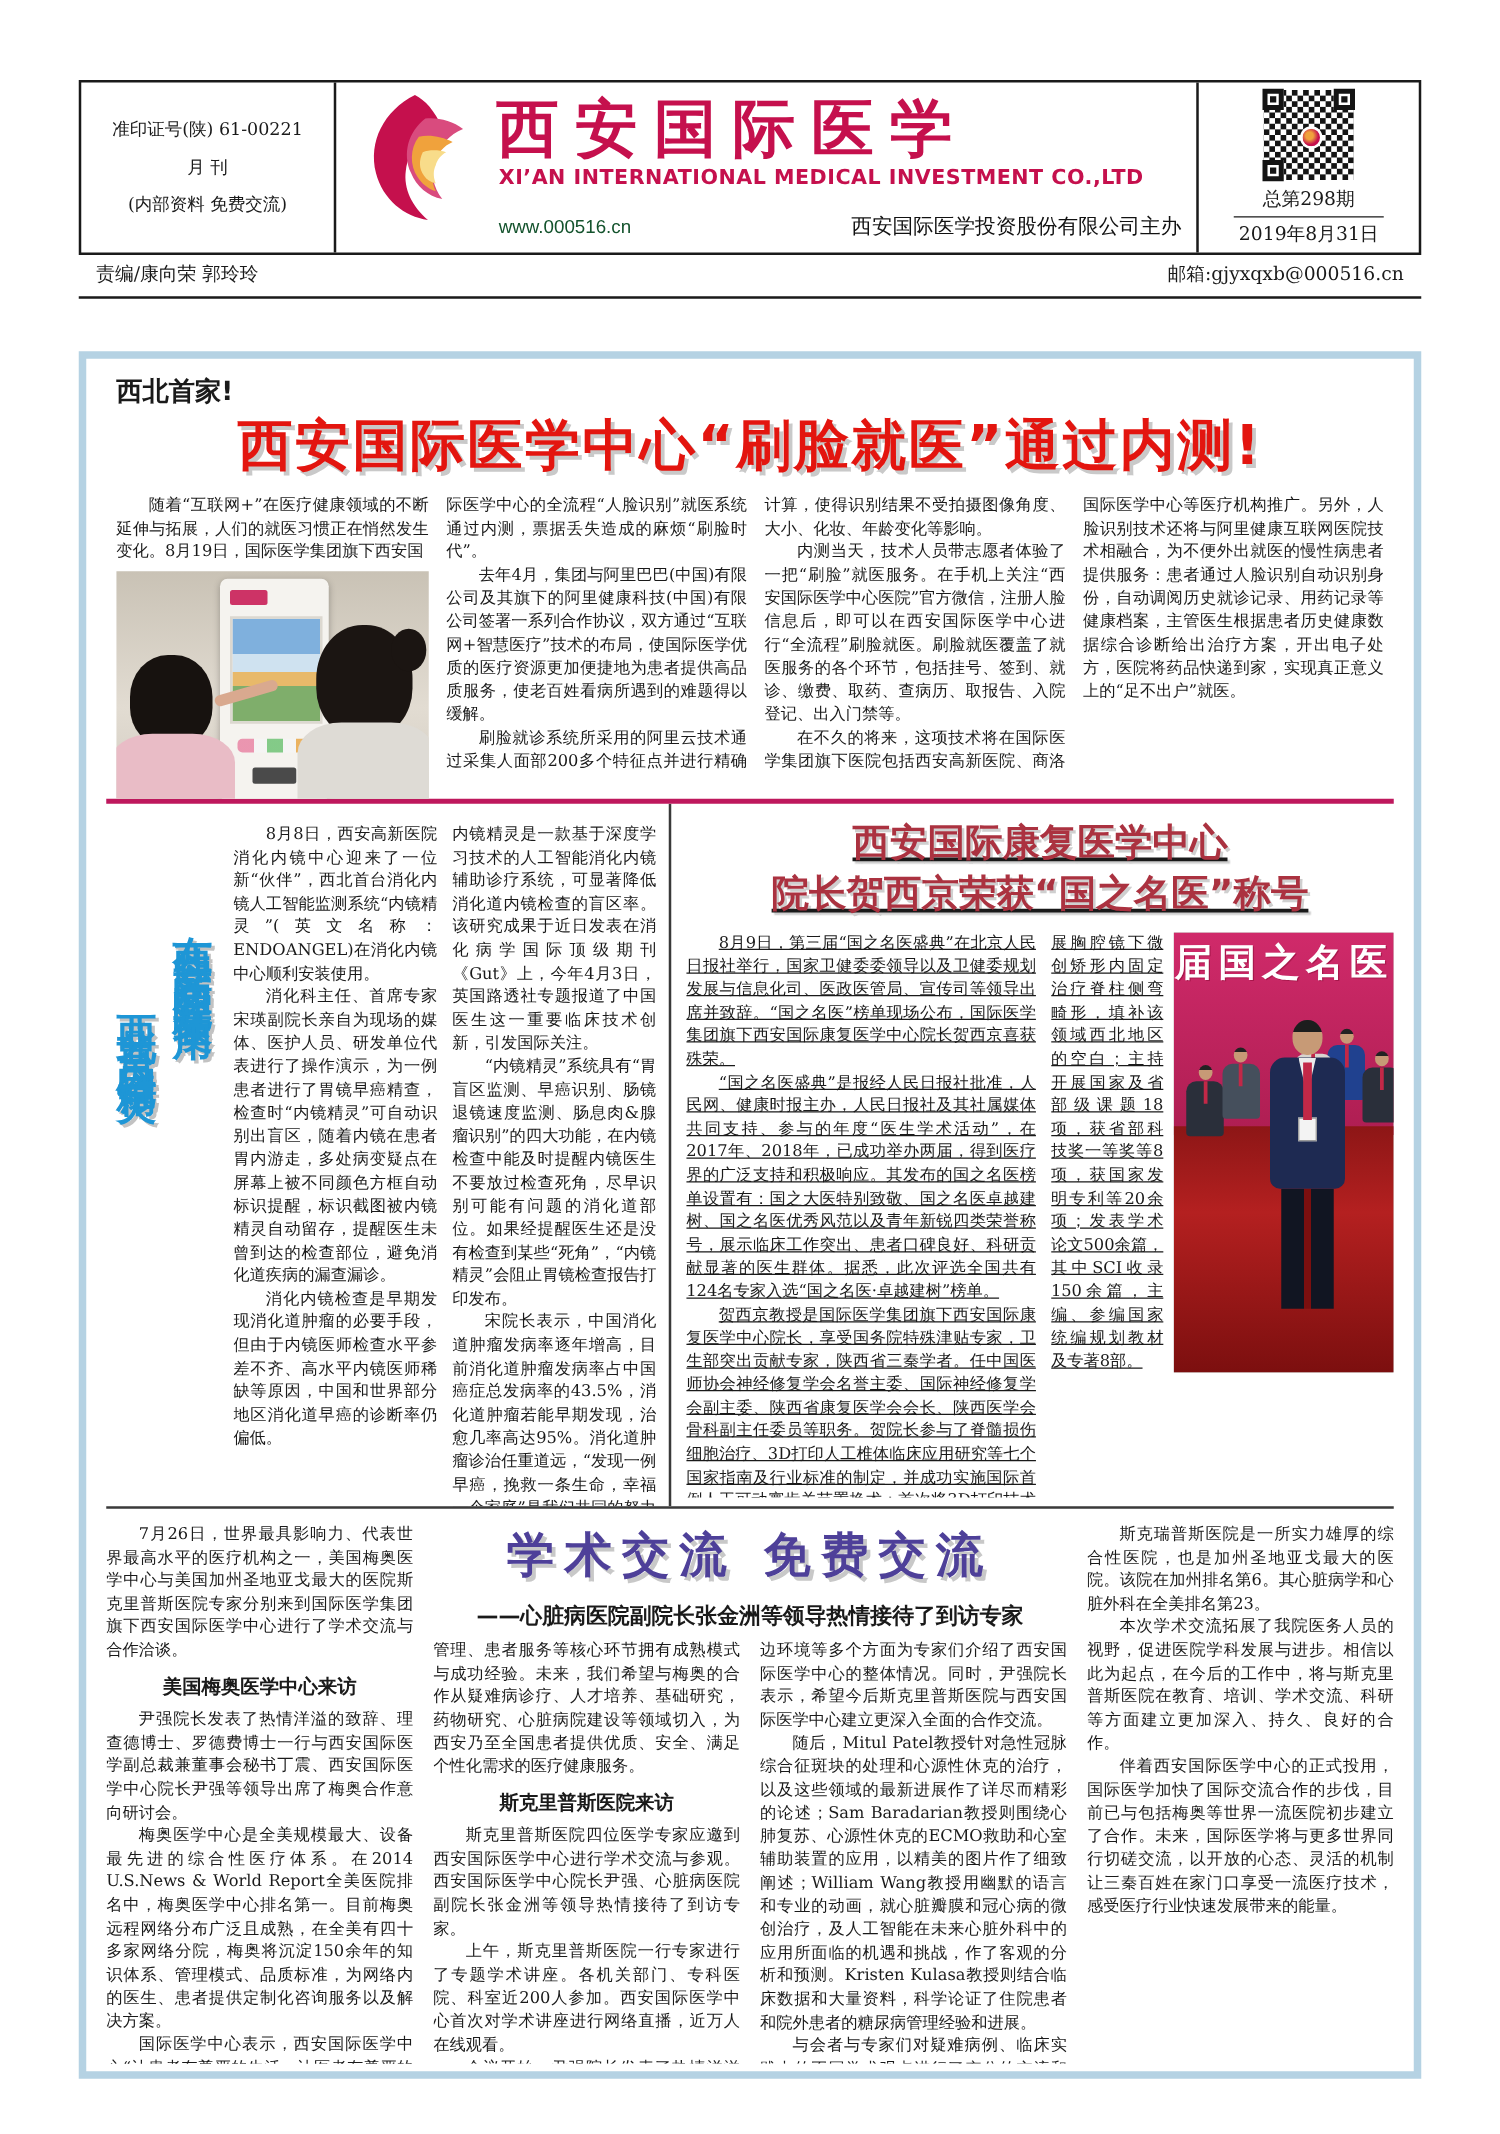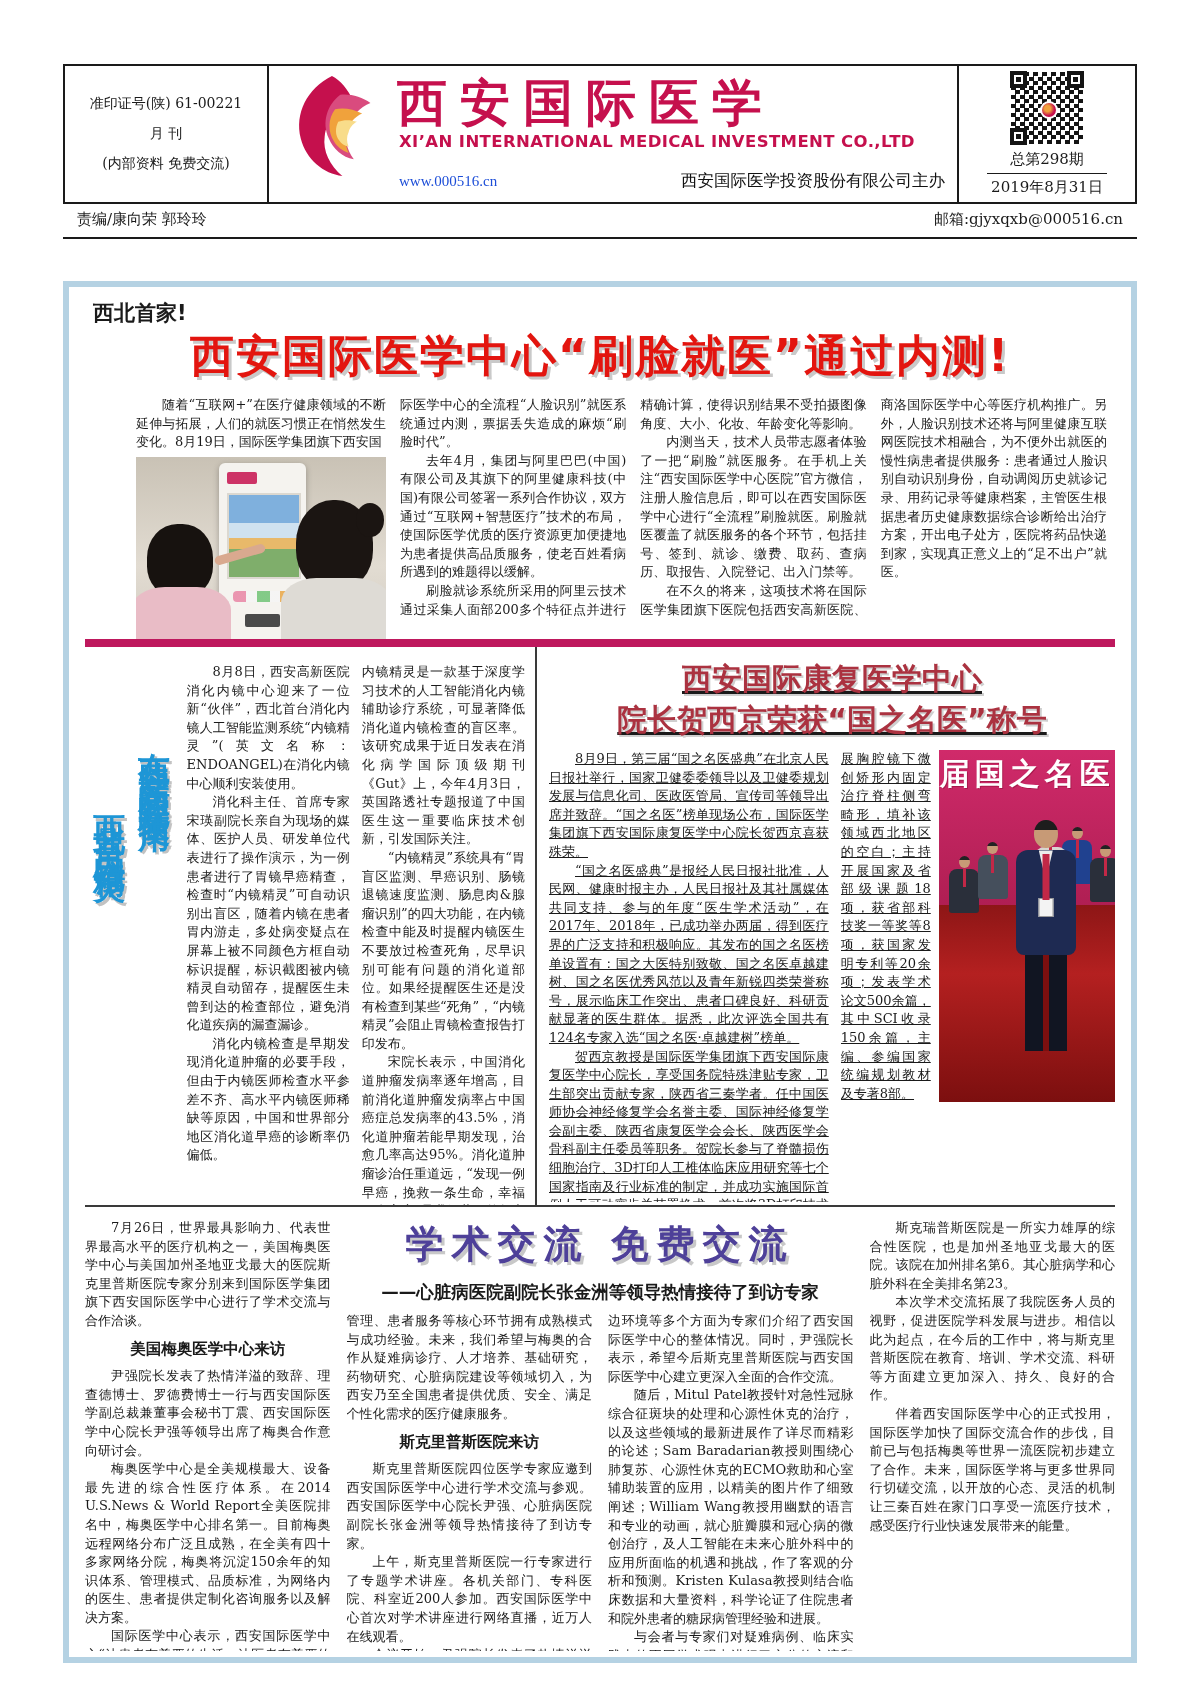--- a/index.html
+++ b/index.html
@@ -16,21 +16,21 @@
     justify-content:center;align-items:center;gap:12px;font-size:14px;}
   .m-center{flex:1;position:relative;}
   .m-logo{position:absolute;left:16px;top:8px;width:96px;height:104px;}
   .m-title{position:absolute;left:128px;top:4px;right:10px;color:#c5104d;font-weight:900;
     font-size:50px;letter-spacing:13px;white-space:nowrap;
     font-family:"DejaVu Sans","Liberation Sans",sans-serif;}
   .m-en{position:absolute;left:130px;top:66px;color:#c5104d;font-weight:bold;font-size:16.5px;
     letter-spacing:.4px;font-family:"DejaVu Sans","Liberation Sans",sans-serif;white-space:nowrap;}
   .m-botrow{position:absolute;left:130px;right:12px;bottom:10px;display:flex;
     justify-content:space-between;align-items:baseline;}
-  .m-web{color:#1d4ed8;font-size:15px;font-family:Liberation Serif, serif;}
+  .m-web{color:#14532d;font-size:15px;font-family:Liberation Sans, sans-serif;}
   .m-org{font-size:16.5px;color:#111;}
   .m-right{width:178px;border-left:2px solid #1a1a1a;display:flex;flex-direction:column;
     align-items:center;padding-top:6px;box-sizing:border-box;}
   .qr{width:72px;height:72px;position:relative;flex:none;
     background:repeating-conic-gradient(#141414 0% 25%,#ffffff 0% 50%) 0 0/9px 9px;}
   .qr .f{position:absolute;width:17px;height:17px;background:#fff;border:4px solid #141414;box-sizing:border-box;}
   .qr .f::after{content:"";position:absolute;left:2px;top:2px;width:5px;height:5px;background:#141414;}
   .qr .f1{left:-1px;top:-1px}.qr .f2{right:-1px;top:-1px}.qr .f3{left:-1px;bottom:-1px}
   .qr .dot{position:absolute;left:29px;top:29px;width:14px;height:14px;border-radius:50%;
     background:radial-gradient(circle at 40% 40%,#f0a23c 25%,#c5104d 60%);border:2px solid #fff;}
@@ -44,21 +44,21 @@
   
   .frame{margin-top:42px;border:6px solid #b5d2e3;height:1382px;box-sizing:border-box;
     padding:0 16px;overflow:hidden;}
 
   
   .art1{height:352px;box-sizing:border-box;padding:12px 8px 0;overflow:hidden;}
   .kicker{font-size:21px;font-weight:bold;font-family:"DejaVu Sans","Liberation Sans",sans-serif;}
   .art1-headline{text-align:center;font-size:44px;font-weight:900;color:#e3150f;
     text-shadow:3px 3px 0 #c9c9c9;letter-spacing:2px;margin:0 0 10px;white-space:nowrap;
     font-family:"DejaVu Sans","Liberation Sans",sans-serif;}
-  .art1-body{display:flex;gap:14px;height:268px;overflow:hidden;margin-left:43px;}
+  .art1-body{display:flex;gap:14px;height:268px;overflow:hidden;}
   .art1-col1{width:250px;flex:none;}
   .photo1{width:250px;height:198px;margin-top:5px;position:relative;overflow:hidden;
     background:linear-gradient(180deg,#c9c2b5,#e2dcd2 55%,#cfc9be);}
   .p1-kiosk{position:absolute;left:33%;top:3%;width:35%;height:90%;background:#f5f3ef;
     border-radius:6px;box-shadow:0 2px 6px rgba(0,0,0,.28);}
   .p1-kioskbrand{position:absolute;left:10%;top:5%;width:34%;height:7%;background:#c5104d;
     border-radius:2px;opacity:.85;}
   .p1-screen{position:absolute;left:10%;top:17%;width:80%;height:46%;border:2px solid #dcd8d0;
     background:linear-gradient(180deg,#7fb0dd 0 34%,#cfe2f0 34% 52%,#e8b96a 52% 66%,#7fae6b 66% 100%);}
   .p1-btns{position:absolute;left:16%;bottom:22%;width:68%;height:6%;
@@ -71,21 +71,21 @@
   .p1-arm{position:absolute;left:31%;top:47%;width:52px;height:9px;background:#d9a98f;
     border-radius:6px;transform:rotate(-16deg);}
   .p1-p2{right:-2%;width:44%;height:78%;}
   .p1-hair2{position:absolute;top:0;left:14%;width:70%;height:58%;background:#1b1512;border-radius:48% 48% 44% 44%;}
   .p1-bun{position:absolute;top:2%;right:6%;width:26%;height:22%;background:#1b1512;border-radius:50%;}
   .p1-torso2{position:absolute;bottom:0;left:0;width:100%;height:50%;background:#dedbd5;border-radius:32% 32% 0 0;}
   .art1-flow{flex:1;column-count:3;column-gap:14px;height:268px;overflow:hidden;}
   .art1-flow p:first-child{text-indent:0;}
 
   
-  .mid{border-top:8px solid #be185d;display:flex;height:566px;box-sizing:border-box;overflow:hidden;}
+  .mid{border-top:4px solid #be185d;display:flex;height:566px;box-sizing:border-box;overflow:hidden;}
   .mid-left{width:450px;flex:none;padding:16px 10px 0 0;box-sizing:border-box;display:flex;gap:10px;}
   .vtitle{writing-mode:vertical-rl;font-size:32px;font-weight:900;color:#1e96d6;
     text-shadow:2.5px 2.5px 0 #c2c2c2;line-height:1.4;letter-spacing:7px;height:500px;flex:none;
     font-family:"DejaVu Sans","Liberation Sans",sans-serif;padding-left:2px;}
   .vline1{display:block;padding-top:64px;}
   .vline2{display:block;padding-top:128px;}
   .a2cols{flex:1;display:flex;gap:12px;overflow:hidden;}
   .a2col{flex:1;overflow:hidden;}
   .a2col2 p:first-child{text-indent:0;}
   .mid-divider{width:2px;background:#3a3a3a;flex:none;}

